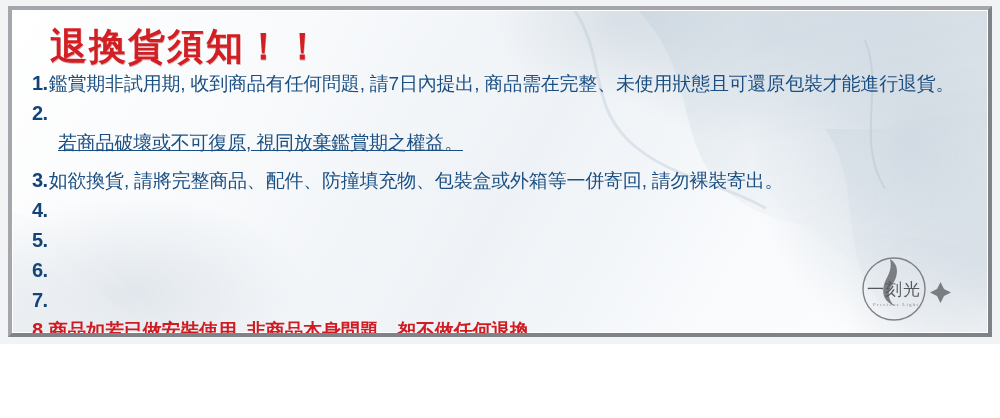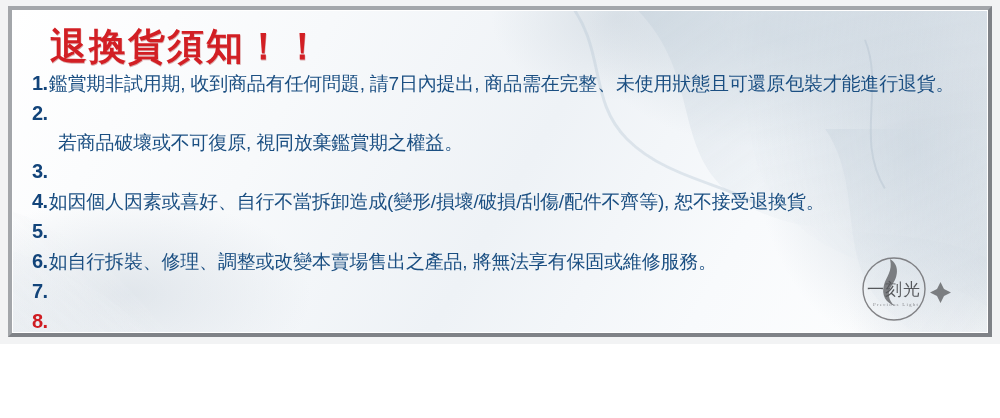--- a/index.html
+++ b/index.html
@@ -103,21 +103,22 @@
     margin-right: 1px;
     letter-spacing: -0.5px;
   }
   .term-text {
     flex: 0 1 auto;
     letter-spacing: -0.2px;
     text-align: center;
   }
   .term-row.continuation {
     padding-left: 26px;
-    margin-bottom: 9px;
+    margin-bottom: 18px;
+    text-decoration: underline;
   }
   .term-row.alert {
     color: #cf1c22;
     font-weight: bold;
     margin-top: 2px;
   }
   .term-row.alert .term-num {
     color: #cf1c22;
   }
 
@@ -183,42 +184,42 @@
         <li class="term-row">
           <span class="term-num">2.</span>
         </li>
 
         <li class="term-row continuation">
           <span class="term-text">若商品破壞或不可復原, 視同放棄鑑賞期之權益。</span>
         </li>
 
         <li class="term-row">
           <span class="term-num">3.</span>
+          <span class="term-text">如欲換貨, 請將完整商品、配件、防撞填充物、包裝盒或外箱等一併寄回, 請勿裸裝寄出。</span>
         </li>
 
         <li class="term-row">
           <span class="term-num">4.</span>
-          <span class="term-text">如因個人因素或喜好、自行不當拆卸造成(變形/損壞/破損/刮傷/配件不齊等), 恕不接受退換貨。</span>
         </li>
 
         <li class="term-row">
           <span class="term-num">5.</span>
         </li>
 
         <li class="term-row">
           <span class="term-num">6.</span>
-          <span class="term-text">如自行拆裝、修理、調整或改變本賣場售出之產品, 將無法享有保固或維修服務。</span>
         </li>
 
         <li class="term-row">
           <span class="term-num">7.</span>
         </li>
 
         <li class="term-row alert">
           <span class="term-num">8.</span>
+          <span class="term-text">商品如若已做安裝使用, 非商品本身問題，恕不做任何退換</span>
         </li>
 
       </ul>
     </div>
 
     <div class="brand-logo">
       <svg viewBox="0 0 128 76" width="128" height="76">
         <circle cx="56" cy="38" r="31" fill="none" stroke="#6e6e72" stroke-width="1.4" opacity="0.85"></circle>
         <path d="M52,8 C62,14 60,26 54,34 C49,41 50,50 57,55 C48,52 43,44 46,34 C48,26 55,20 52,8 Z" fill="#6f7174" opacity="0.9"></path>
         <text x="56" y="44" text-anchor="middle" font-family="'Liberation Serif','DejaVu Serif',serif" font-size="17" fill="#55575b" letter-spacing="1">一刻光</text>

